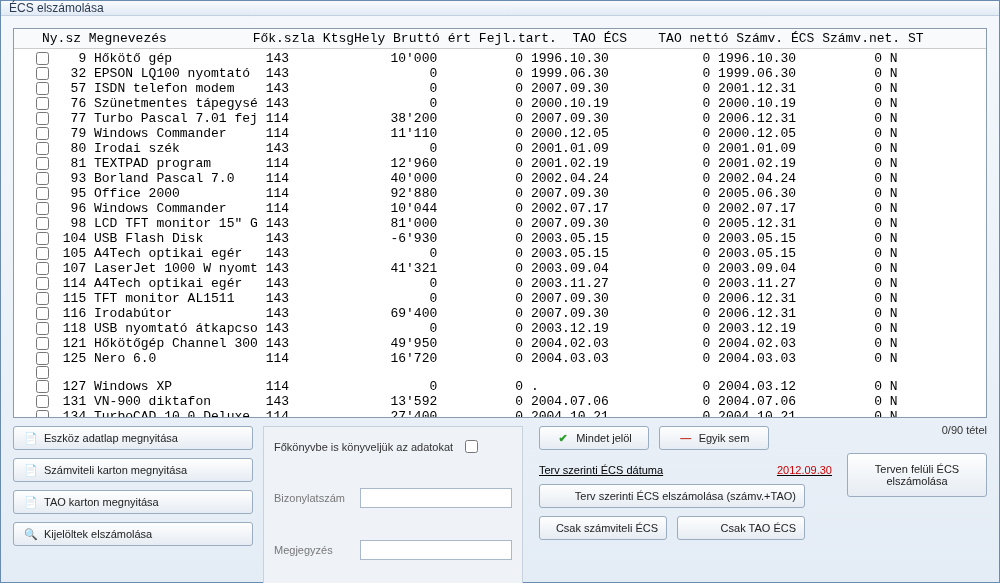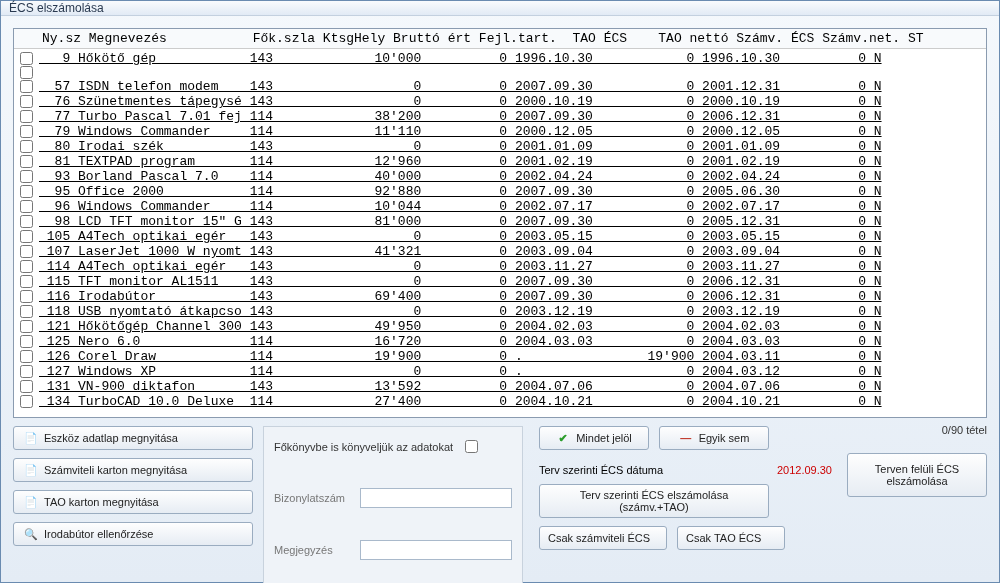--- a/index.html
+++ b/index.html
@@ -53,22 +53,21 @@
     border-bottom: 1px solid #ccc;
     background: #f8fafc;
   }
   .list-body {
     flex: 1;
     overflow-y: scroll;
     font-family: "Courier New", monospace;
     font-size: 13px;
     line-height: 15px;
     color: #000;
-    padding: 2px 0;
-    text-decoration: underline;
+    padding: 2px 16px;
   }
   .row {
     display: flex;
     align-items: center;
     padding: 0 4px;
     white-space: pre;
   }
   .row input[type=checkbox] {
     margin: 0 6px 0 2px;
     width: 13px; height: 13px;
@@ -96,33 +95,33 @@
     background: linear-gradient(#fefefe,#e6ecf3);
     border: 1px solid #9aacc0;
     border-radius: 3px;
     padding: 4px 8px;
     font-size: 11px;
     cursor: pointer;
     min-height: 24px;
     color:#222;
   }
   .btn.wide { width: 100%; justify-content:flex-start; padding-left:10px;}
-  .btn.center { justify-content:flex-start; }
+  .btn.center { justify-content:flex-end; }
   .formrow {
     display:flex; align-items:center; gap:6px;margin-top:24px;
   }
   .formrow label { color:#777; width:100px; }
   .formrow input[type=text] {
     flex:1; border:1px solid #a9b9cb; height:20px; padding:0 4px; font-size:11px;
   }
   .chkrow { display:flex; align-items:center; gap:8px; color:#333;}
   .red { color:#c00; }
   .counter { text-align:right; font-size:11px; color:#333; margin-bottom:6px; margin-top:-2px;}
   .row3a {display:flex; gap:10px; align-items:center;}
-  .row3b {display:flex; gap:24px; }
+  .row3b {display:flex; gap:24px; text-decoration:underline;}
   .iconbox { display:inline-block; width:14px; text-align:center; }
   .ico-green { color:#2a9d2a; font-weight:bold;}
   .ico-red { color:#c0392b; font-weight:bold;}
   .ico-doc { color:#d18a2a;}
   .ico-mag { color:#555;}
   .big-btn {
     width: 140px; height: 44px; text-align:center;
   }
 </style>
 </head>
@@ -131,40 +130,41 @@
 <div class="window">
   <div class="titlebar">
     <span>ÉCS elszámolása</span>
   </div>
   <div class="content">
 
     <div class="list-wrap">
       <div class="list-header">Ny.sz Megnevezés           Fők.szla KtsgHely Bruttó ért Fejl.tart.  TAO ÉCS    TAO nettó Számv. ÉCS Számv.net. ST</div>
       <div class="list-body" id="list-body">
           <div class="row"><input type="checkbox" style=""><span>   9 Hőkötő gép            143             10'000          0 1996.10.30            0 1996.10.30          0 N</span></div>
-          <div class="row"><input type="checkbox" style=""></div>
+          <div class="row"><input type="checkbox" style=""><span>  32 EPSON LQ100 nyomtató  143                  0          0 1999.06.30            0 1999.06.30          0 N</span></div>
           <div class="row"><input type="checkbox" style=""><span>  57 ISDN telefon modem    143                  0          0 2007.09.30            0 2001.12.31          0 N</span></div>
           <div class="row"><input type="checkbox" style=""><span>  76 Szünetmentes tápegysé 143                  0          0 2000.10.19            0 2000.10.19          0 N</span></div>
           <div class="row"><input type="checkbox" style=""><span>  77 Turbo Pascal 7.01 fej 114             38'200          0 2007.09.30            0 2006.12.31          0 N</span></div>
           <div class="row"><input type="checkbox" style=""><span>  79 Windows Commander     114             11'110          0 2000.12.05            0 2000.12.05          0 N</span></div>
           <div class="row"><input type="checkbox" style=""><span>  80 Irodai szék           143                  0          0 2001.01.09            0 2001.01.09          0 N</span></div>
           <div class="row"><input type="checkbox" style=""><span>  81 TEXTPAD program       114             12'960          0 2001.02.19            0 2001.02.19          0 N</span></div>
           <div class="row"><input type="checkbox" style=""><span>  93 Borland Pascal 7.0    114             40'000          0 2002.04.24            0 2002.04.24          0 N</span></div>
           <div class="row"><input type="checkbox" style=""><span>  95 Office 2000           114             92'880          0 2007.09.30            0 2005.06.30          0 N</span></div>
           <div class="row"><input type="checkbox" style=""><span>  96 Windows Commander     114             10'044          0 2002.07.17            0 2002.07.17          0 N</span></div>
           <div class="row"><input type="checkbox" style=""><span>  98 LCD TFT monitor 15" G 143             81'000          0 2007.09.30            0 2005.12.31          0 N</span></div>
+          <div class="row"><input type="checkbox" style=""><span> 104 USB Flash Disk        143             -6'930          0 2003.05.15            0 2003.05.15          0 N</span></div>
           <div class="row"><input type="checkbox" style=""><span> 105 A4Tech optikai egér   143                  0          0 2003.05.15            0 2003.05.15          0 N</span></div>
           <div class="row"><input type="checkbox" style=""><span> 107 LaserJet 1000 W nyomt 143             41'321          0 2003.09.04            0 2003.09.04          0 N</span></div>
           <div class="row"><input type="checkbox" style=""><span> 114 A4Tech optikai egér   143                  0          0 2003.11.27            0 2003.11.27          0 N</span></div>
           <div class="row"><input type="checkbox" style=""><span> 115 TFT monitor AL1511    143                  0          0 2007.09.30            0 2006.12.31          0 N</span></div>
           <div class="row"><input type="checkbox" style=""><span> 116 Irodabútor            143             69'400          0 2007.09.30            0 2006.12.31          0 N</span></div>
           <div class="row"><input type="checkbox" style=""><span> 118 USB nyomtató átkapcso 143                  0          0 2003.12.19            0 2003.12.19          0 N</span></div>
           <div class="row"><input type="checkbox" style=""><span> 121 Hőkötőgép Channel 300 143             49'950          0 2004.02.03            0 2004.02.03          0 N</span></div>
           <div class="row"><input type="checkbox" style=""><span> 125 Nero 6.0              114             16'720          0 2004.03.03            0 2004.03.03          0 N</span></div>
-          <div class="row"><input type="checkbox" style=""><span> 126 Corel Draw            114             19'900          0 .                19'900 2004.03.11          0 N</span></div>
+          <div class="row"><input type="checkbox" style=""></div>
           <div class="row"><input type="checkbox" style=""><span> 127 Windows XP            114                  0          0 .                     0 2004.03.12          0 N</span></div>
           <div class="row"><input type="checkbox" style=""><span> 131 VN-900 diktafon       143             13'592          0 2004.07.06            0 2004.07.06          0 N</span></div>
           <div class="row"><input type="checkbox" style=""><span> 134 TurboCAD 10.0 Deluxe  114             27'400          0 2004.10.21            0 2004.10.21          0 N</span></div>
         </div>
     </div>
 
     <div class="bottom">
 
       <div class="col1">
         <button class="btn wide">
@@ -174,21 +174,21 @@
         <button class="btn wide">
           <span class="iconbox ico-doc">📄</span>
           <span>Számviteli karton megnyitása</span>
         </button>
         <button class="btn wide">
           <span class="iconbox ico-doc">📄</span>
           <span>TAO karton megnyitása</span>
         </button>
         <button class="btn wide">
           <span class="iconbox ico-mag">🔍</span>
-          <span>Irodabútor ellenőrzése</span>
+          <span>Kijelöltek elszámolása</span>
         </button>
       </div>
 
       <div class="col2">
         <div class="chkrow">
           <span>Főkönyvbe is könyveljük az adatokat</span>
           <input type="checkbox" style="">
         </div>
         <div class="formrow">
           <label>Bizonylatszám</label>
@@ -213,28 +213,28 @@
           <button class="btn" style="width:110px">
             <span class="iconbox ico-red">—</span>
             <span>Egyik sem</span>
           </button>
         </div>
         <div class="row3b" style="margin-top:6px">
           <span>Terv szerinti ÉCS dátuma</span>
           <span style="flex:1"></span>
           <span class="red">2012.09.30</span>
         </div>
-        <button class="btn center" style="width:230px">
+        <button class="btn center" style="width:266px">
           <span>Terv szerinti ÉCS elszámolása (számv.+TAO)</span>
         </button>
         <div class="row3a">
           <button class="btn center" style="width:128px">
             <span>Csak számviteli ÉCS</span>
           </button>
-          <button class="btn center" style="width:108px">
+          <button class="btn center" style="width:128px">
             <span>Csak TAO ÉCS</span>
           </button>
         </div>
       </div>
 
       <div class="col4">
         <div class="counter">0/90 tétel</div>
         <button class="btn big-btn center">
           <span>Terven felüli ÉCS elszámolása</span>
         </button>

